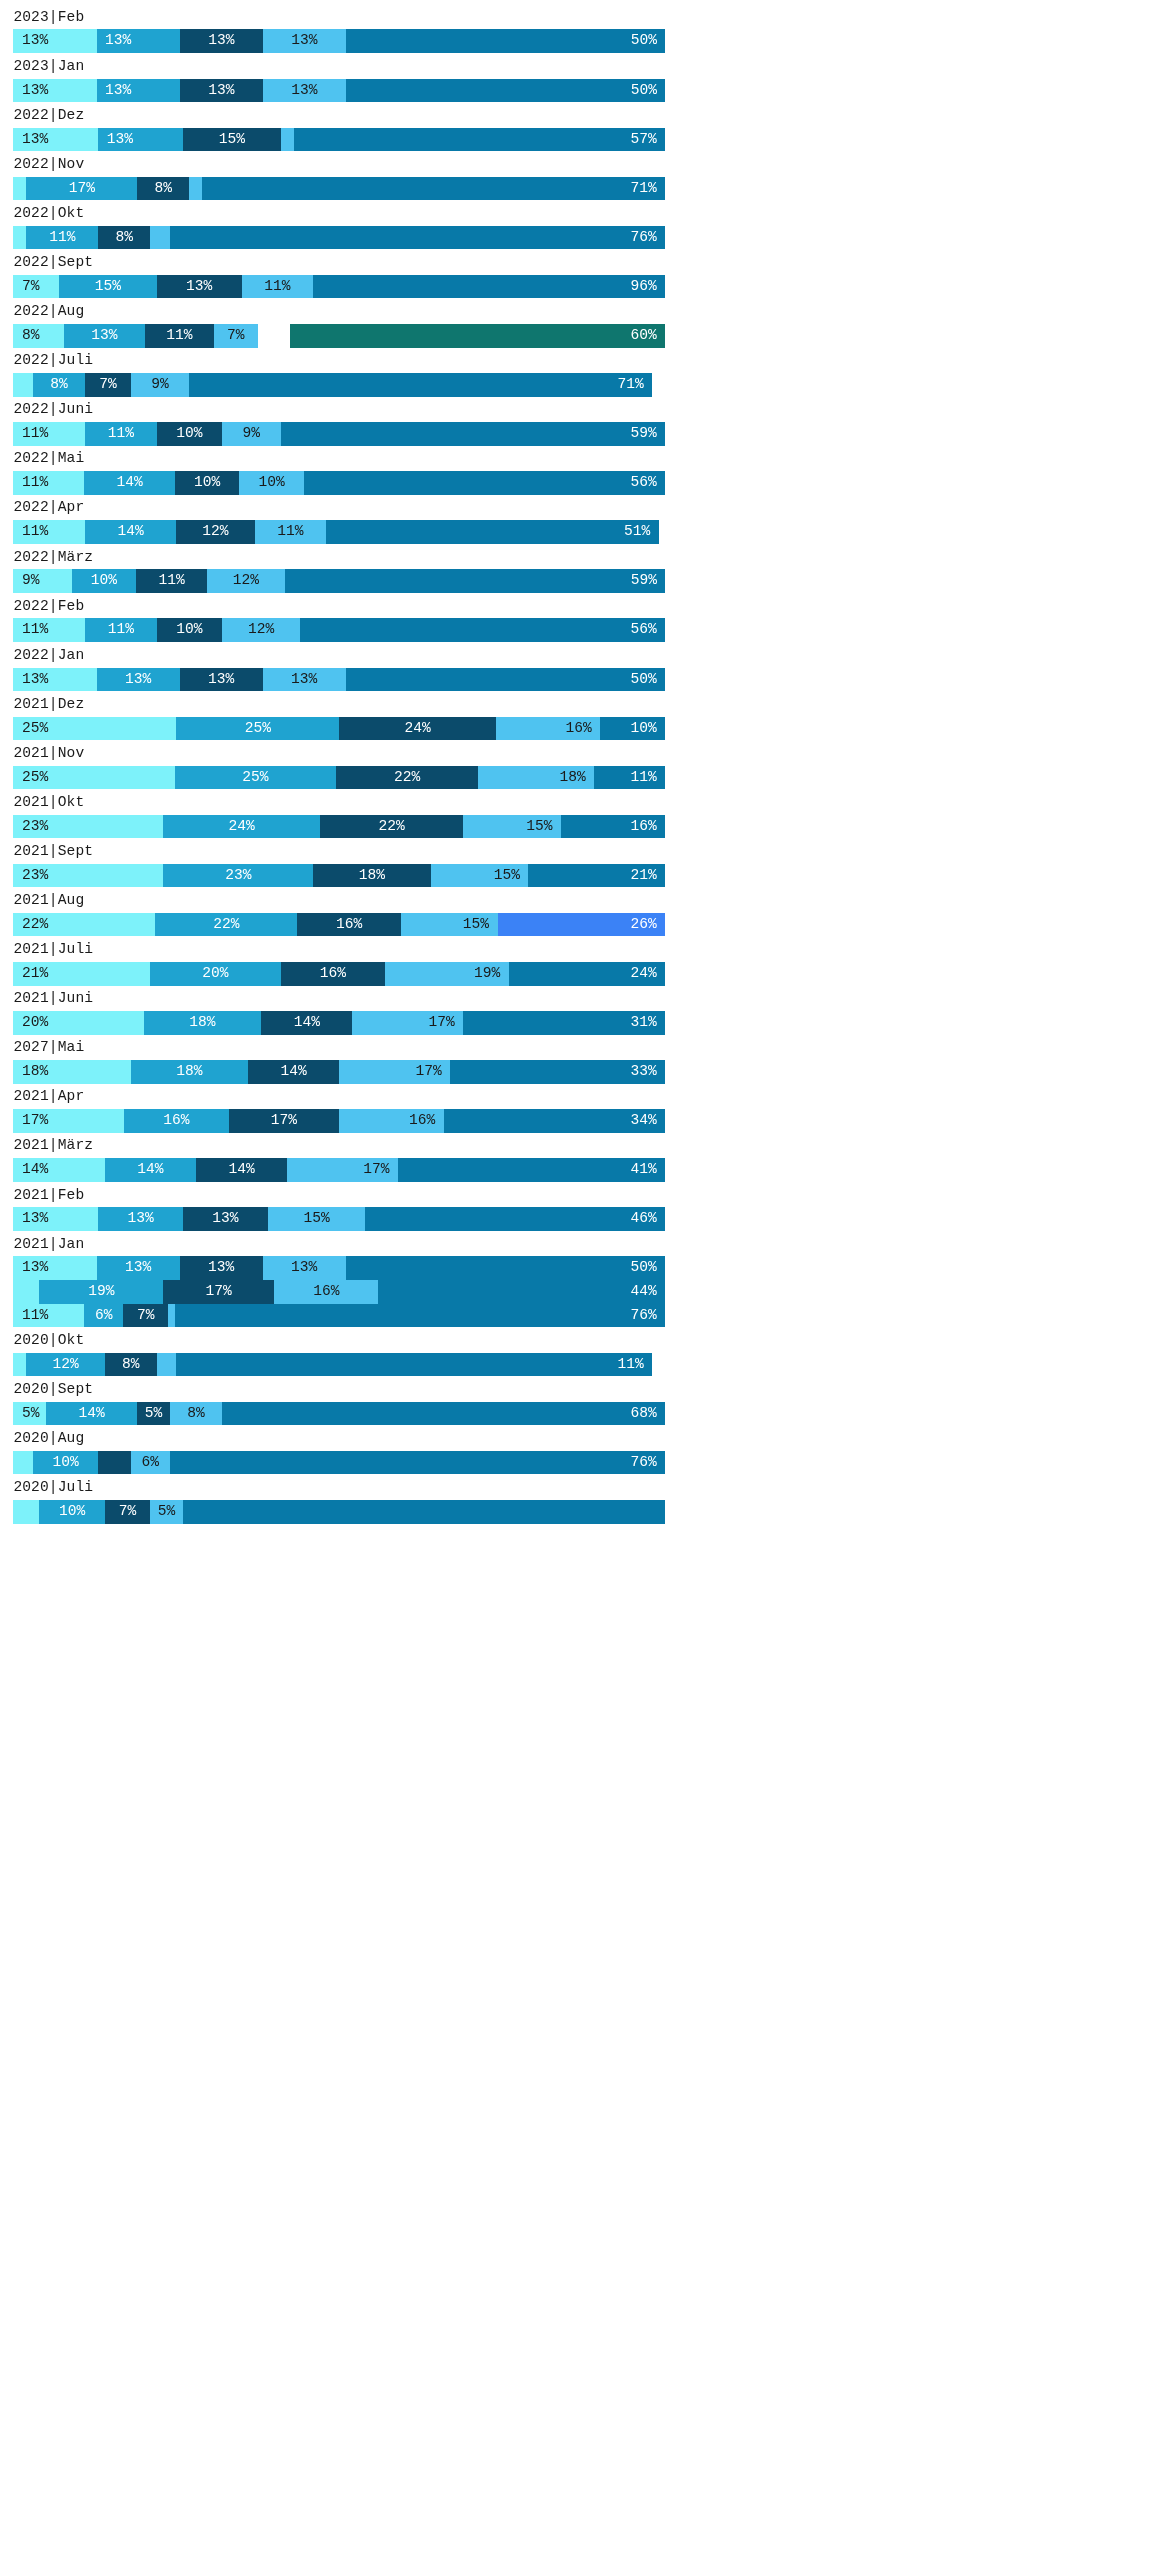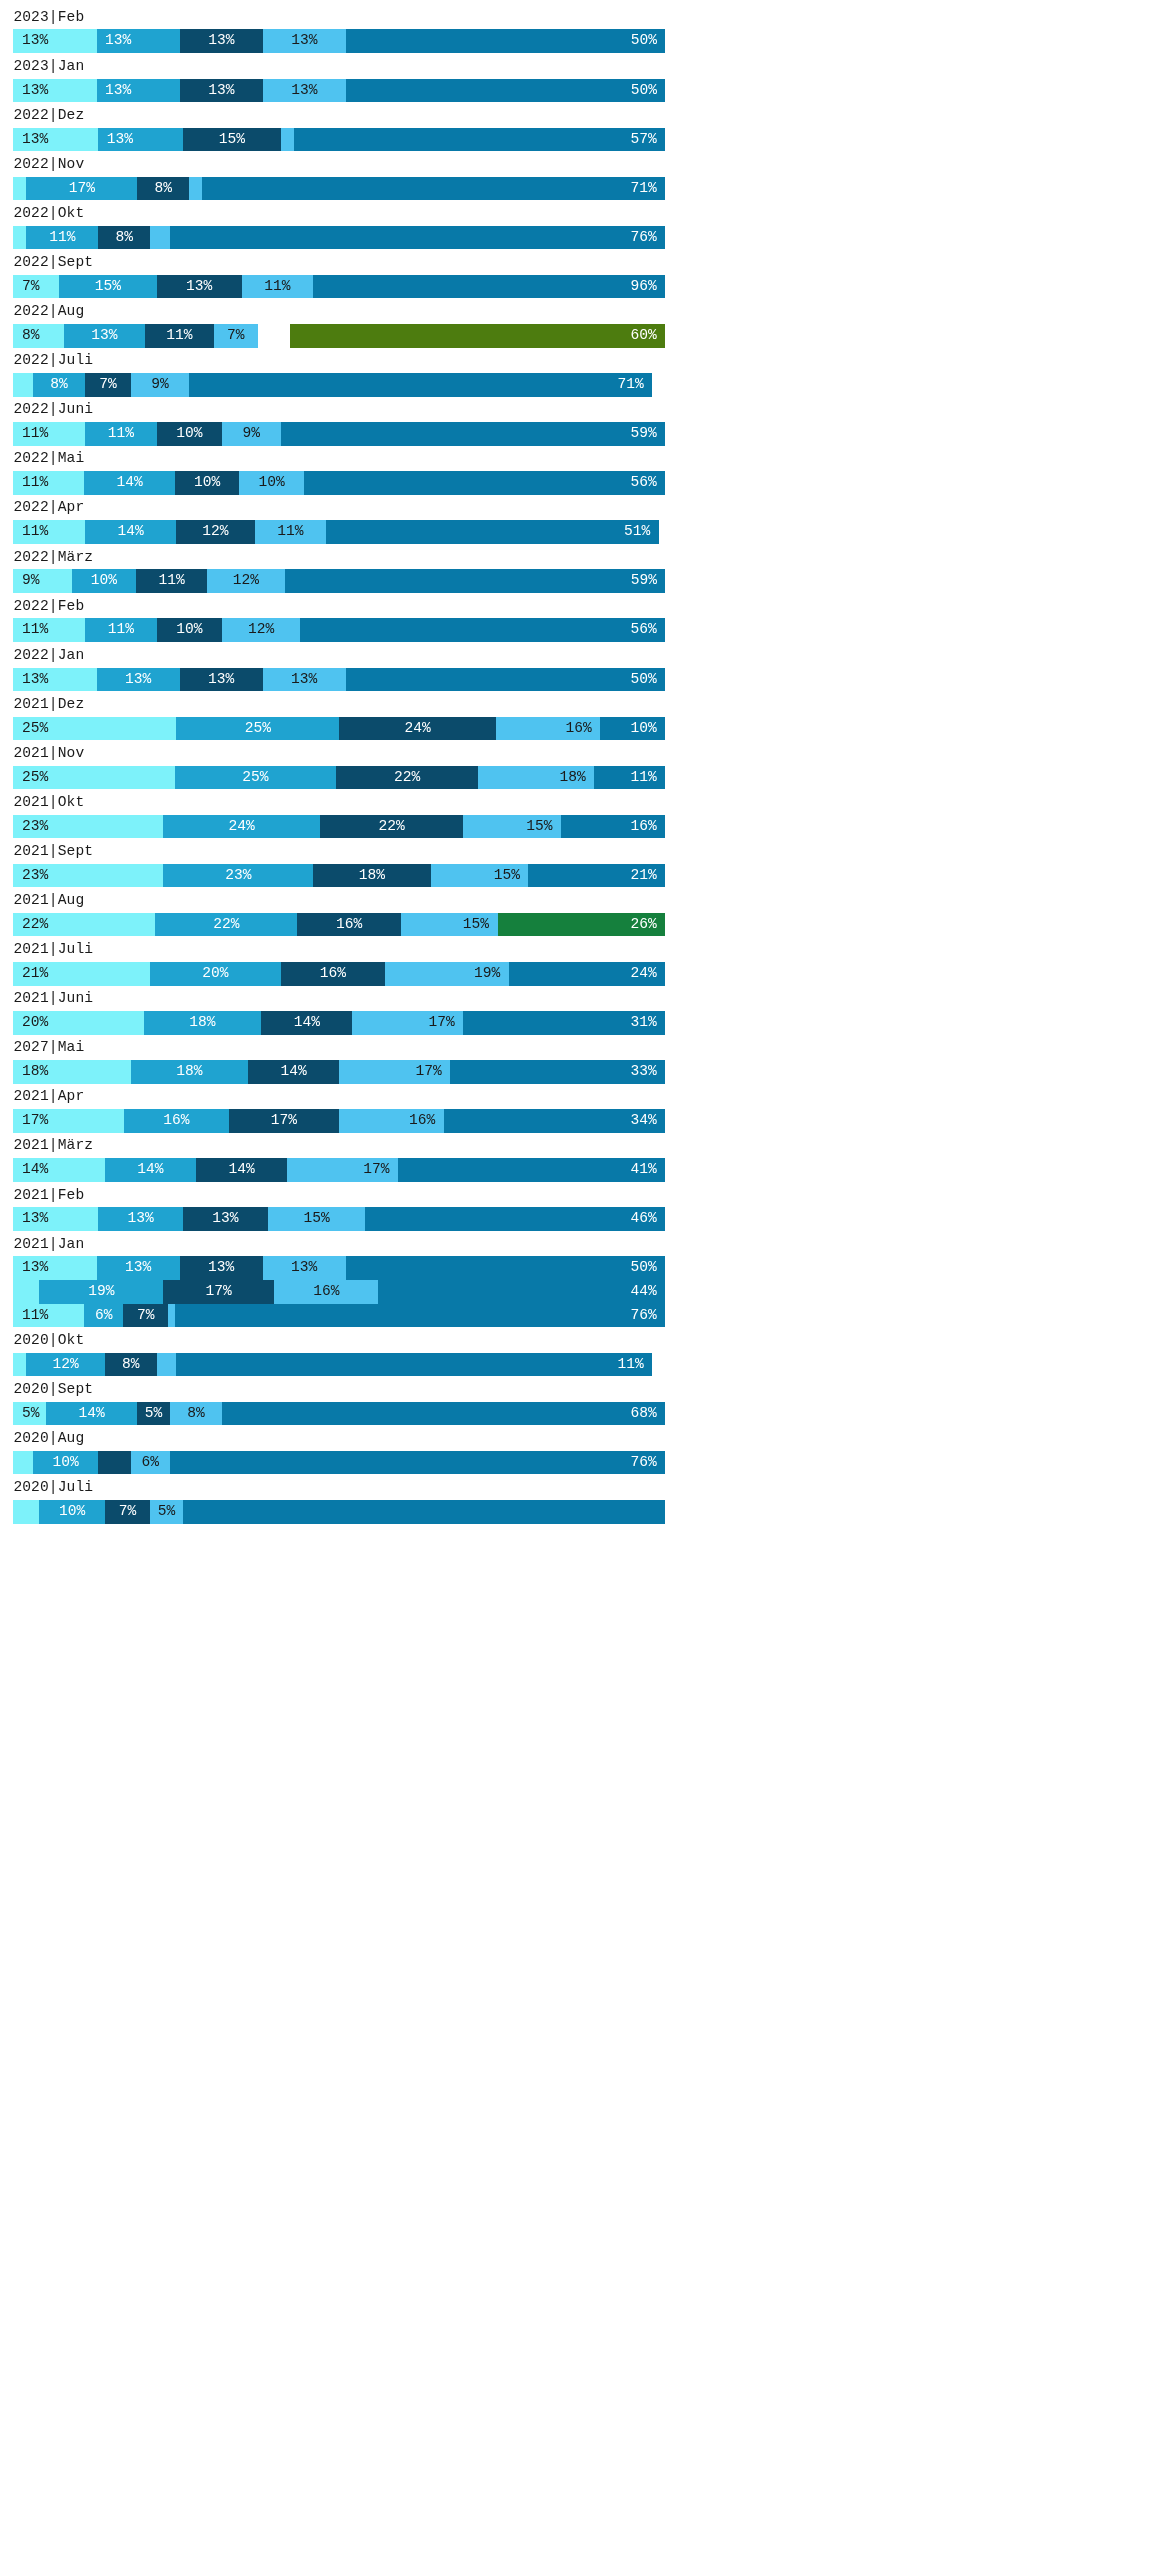--- a/index.html
+++ b/index.html
@@ -179,21 +179,21 @@
         </div>
         <div class="seg a-center" style="width: 13%; background: rgb(31, 163, 208);">
           <span class="seg-val t-light">13%</span>
         </div>
         <div class="seg a-center" style="width: 11%; background: rgb(11, 75, 107);">
           <span class="seg-val t-light">11%</span>
         </div>
         <div class="seg a-center" style="width: 7%; background: rgb(79, 195, 240);">
           <span class="seg-val t-dark">7%</span>
         </div>
-        <div class="seg a-right" style="width: 60%; background: #4d7c0f; margin-left: 32px;">
+        <div class="seg a-right" style="width: 60%; background: #0f766e; margin-left: 32px;">
           <span class="seg-val t-light">60%</span>
         </div>
       </div>
     </div>
     <div class="row">
       <div class="row-label">2022|Juli</div>
       <div class="bar">
         <div class="seg a-none" style="width: 3%; background: rgb(125, 242, 250);"></div>
         <div class="seg a-center" style="width: 8%; background: rgb(31, 163, 208);">
           <span class="seg-val t-light">8%</span>
@@ -417,21 +417,21 @@
         </div>
         <div class="seg a-center" style="width: 22%; background: rgb(31, 163, 208);">
           <span class="seg-val t-light">22%</span>
         </div>
         <div class="seg a-center" style="width: 16%; background: rgb(11, 75, 107);">
           <span class="seg-val t-light">16%</span>
         </div>
         <div class="seg a-right" style="width: 15%; background: rgb(79, 195, 240);">
           <span class="seg-val t-dark">15%</span>
         </div>
-        <div class="seg a-right" style="width: 26%; background: #15803d;">
+        <div class="seg a-right" style="width: 26%; background: #3b82f6;">
           <span class="seg-val t-light">26%</span>
         </div>
       </div>
     </div>
     <div class="row">
       <div class="row-label">2021|Juli</div>
       <div class="bar">
         <div class="seg a-left" style="width: 21%; background: rgb(125, 242, 250);">
           <span class="seg-val t-dark">21%</span>
         </div>

